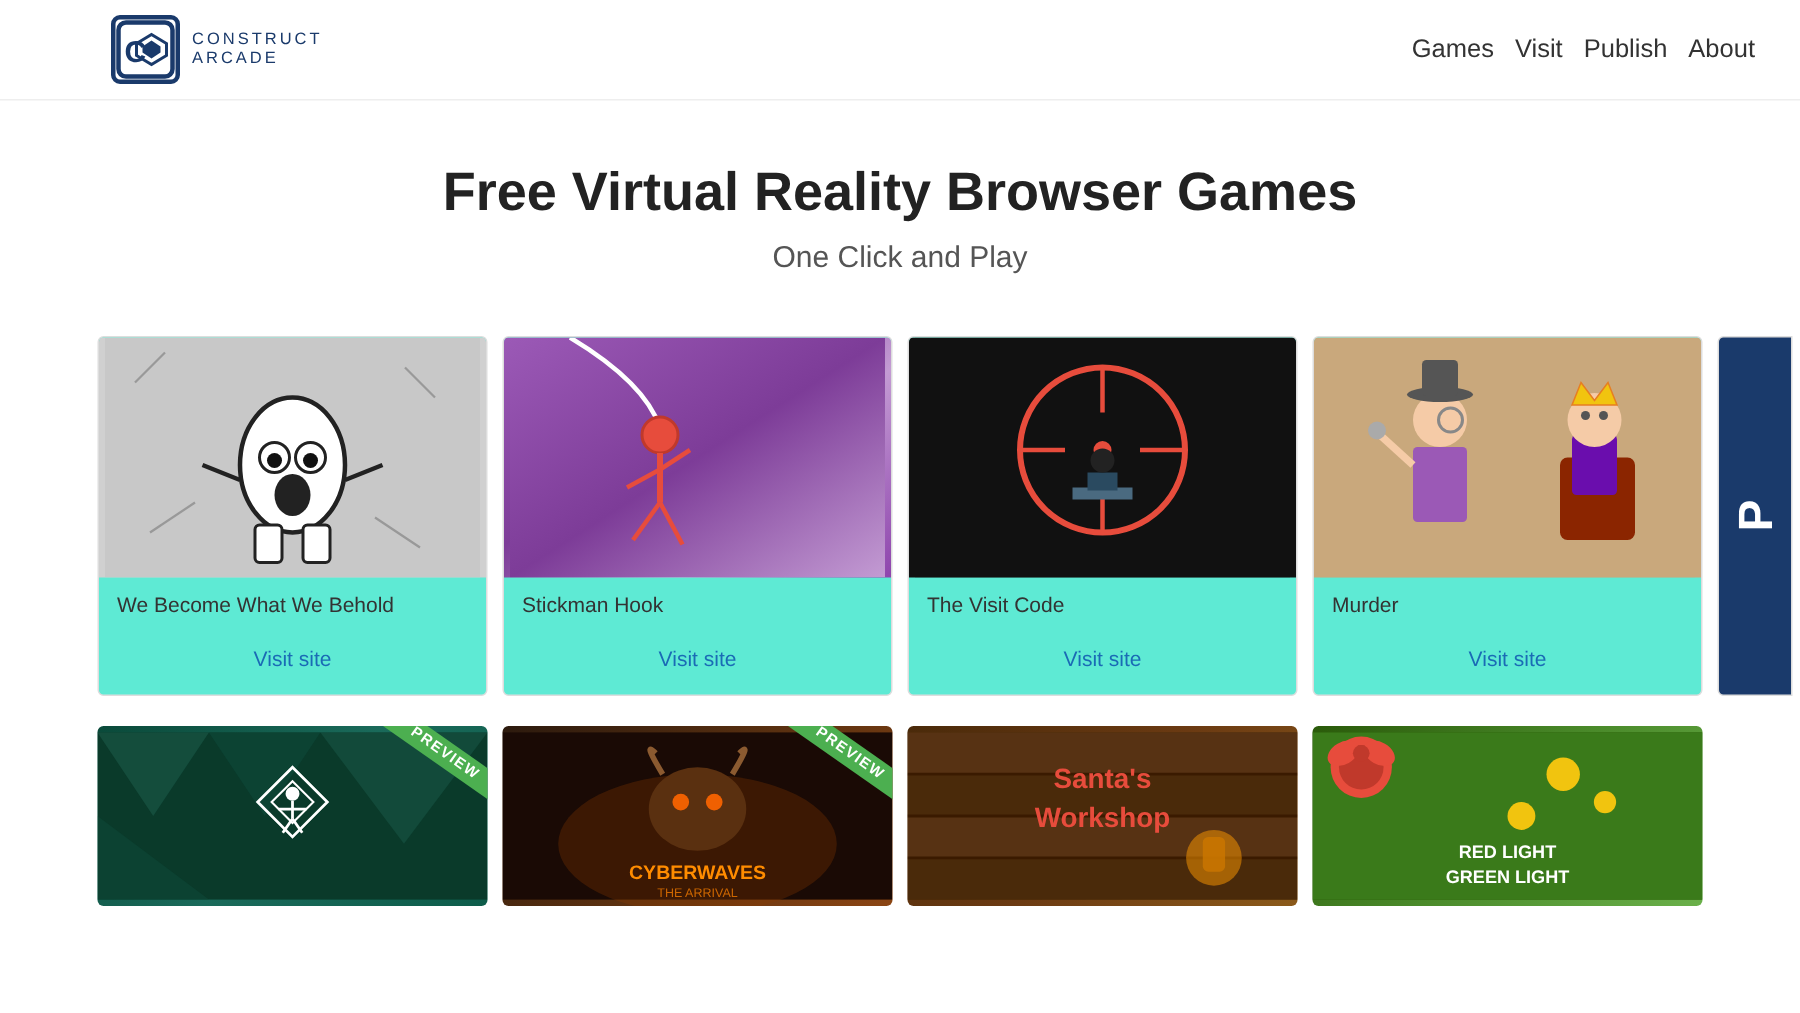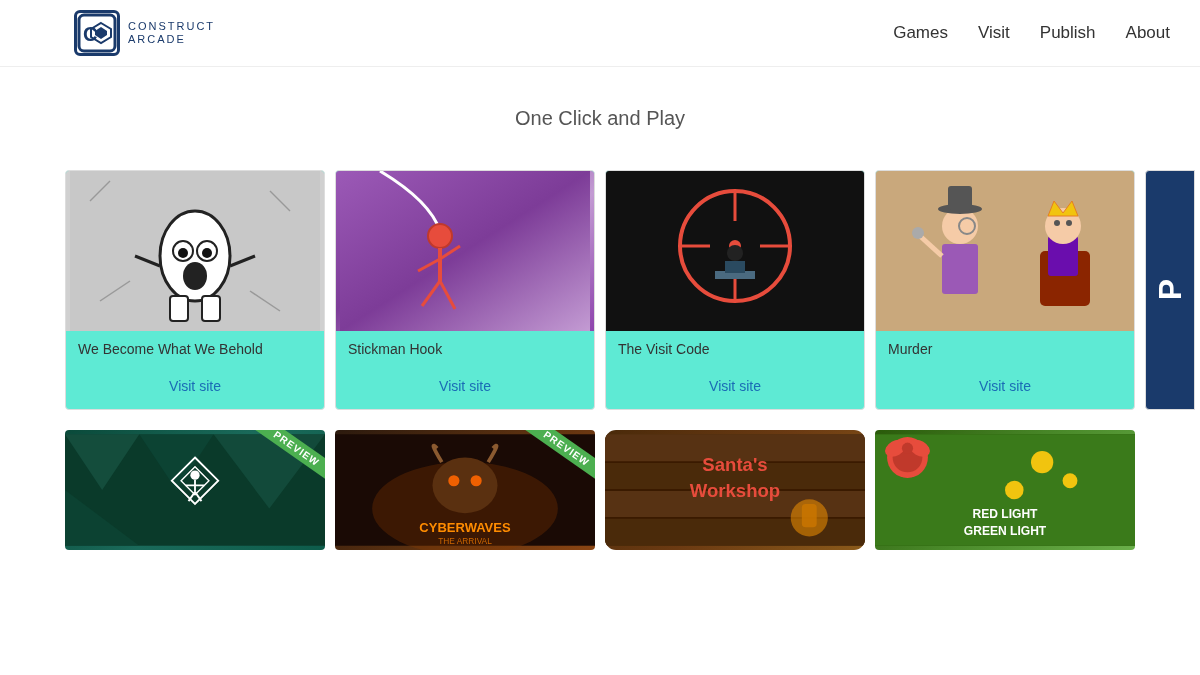--- a/index.html
+++ b/index.html
@@ -45,21 +45,21 @@
     }
     .logo-text span {
       display: block;
       font-size: 11px;
       letter-spacing: 2px;
       font-weight: normal;
     }
     nav {
       display: flex;
       align-items: center;
-      gap: 30px;
+      gap: 14px;
     }
     nav a {
       text-decoration: none;
       color: #333;
       font-size: 17px;
       font-weight: 500;
     }
 
     
     .hero {
@@ -189,21 +189,21 @@
       font-weight: bold;
       padding: 3px 20px;
       transform: rotate(35deg);
       letter-spacing: 1px;
       z-index: 2;
     }
 
     
     .preview1 { background: linear-gradient(135deg, #0a4a3a, #1a6a5a, #0d5c4a); }
     .preview2 { background: linear-gradient(135deg, #2c1a0e, #5a3010, #8b4513); }
-    .preview3 { background: linear-gradient(135deg, #4a2a0a, #6b3a12, #8b5a1a); border-radius: 11px; }
+    .preview3 { background: linear-gradient(135deg, #4a2a0a, #6b3a12, #8b5a1a); }
     .preview4 { background: linear-gradient(135deg, #2a5a0a, #4a8a2a, #6ab04a); }
 
     
     .thumb-svg {
       width: 100%;
       height: 100%;
     }
   </style>
 </head>
 <body>
@@ -225,20 +225,21 @@
   </a>
   <nav>
     <a href="#">Games</a>
     <a href="#">Visit</a>
     <a href="#">Publish</a>
     <a href="#">About</a>
   </nav>
 </header>
 
 <section class="hero">
+  <h1>Free Virtual Reality Browser Games</h1>
   <p>One Click and Play</p>
 </section>
 
 <div class="games-row">
 
   <div class="game-card">
     <div class="game-card-thumb game1-thumb">
       <svg viewBox="0 0 250 160" class="thumb-svg">
         <rect width="250" height="160" fill="#c8c8c8"></rect>
 

